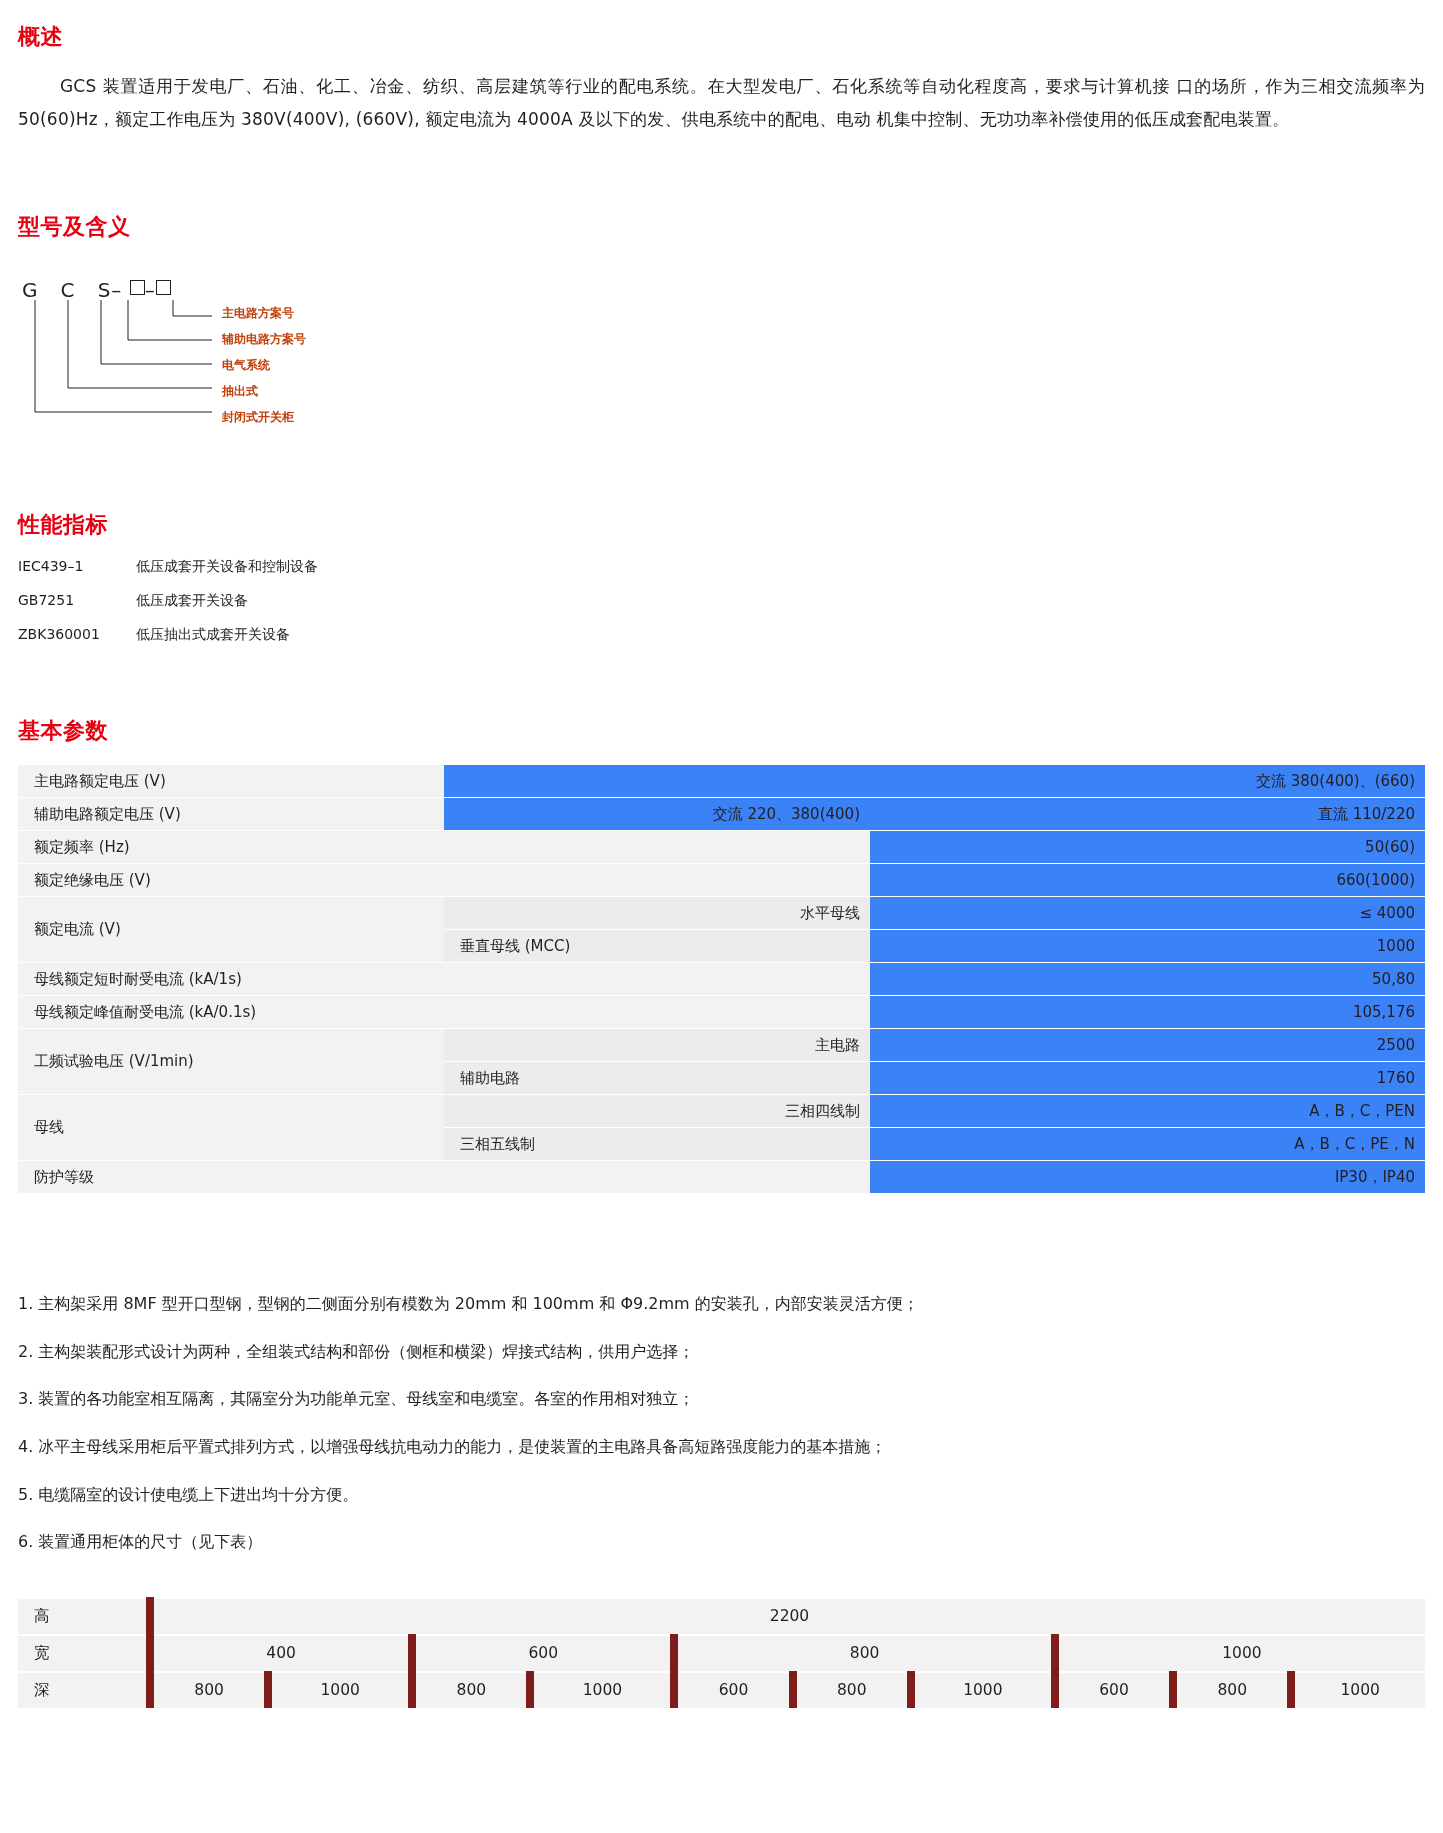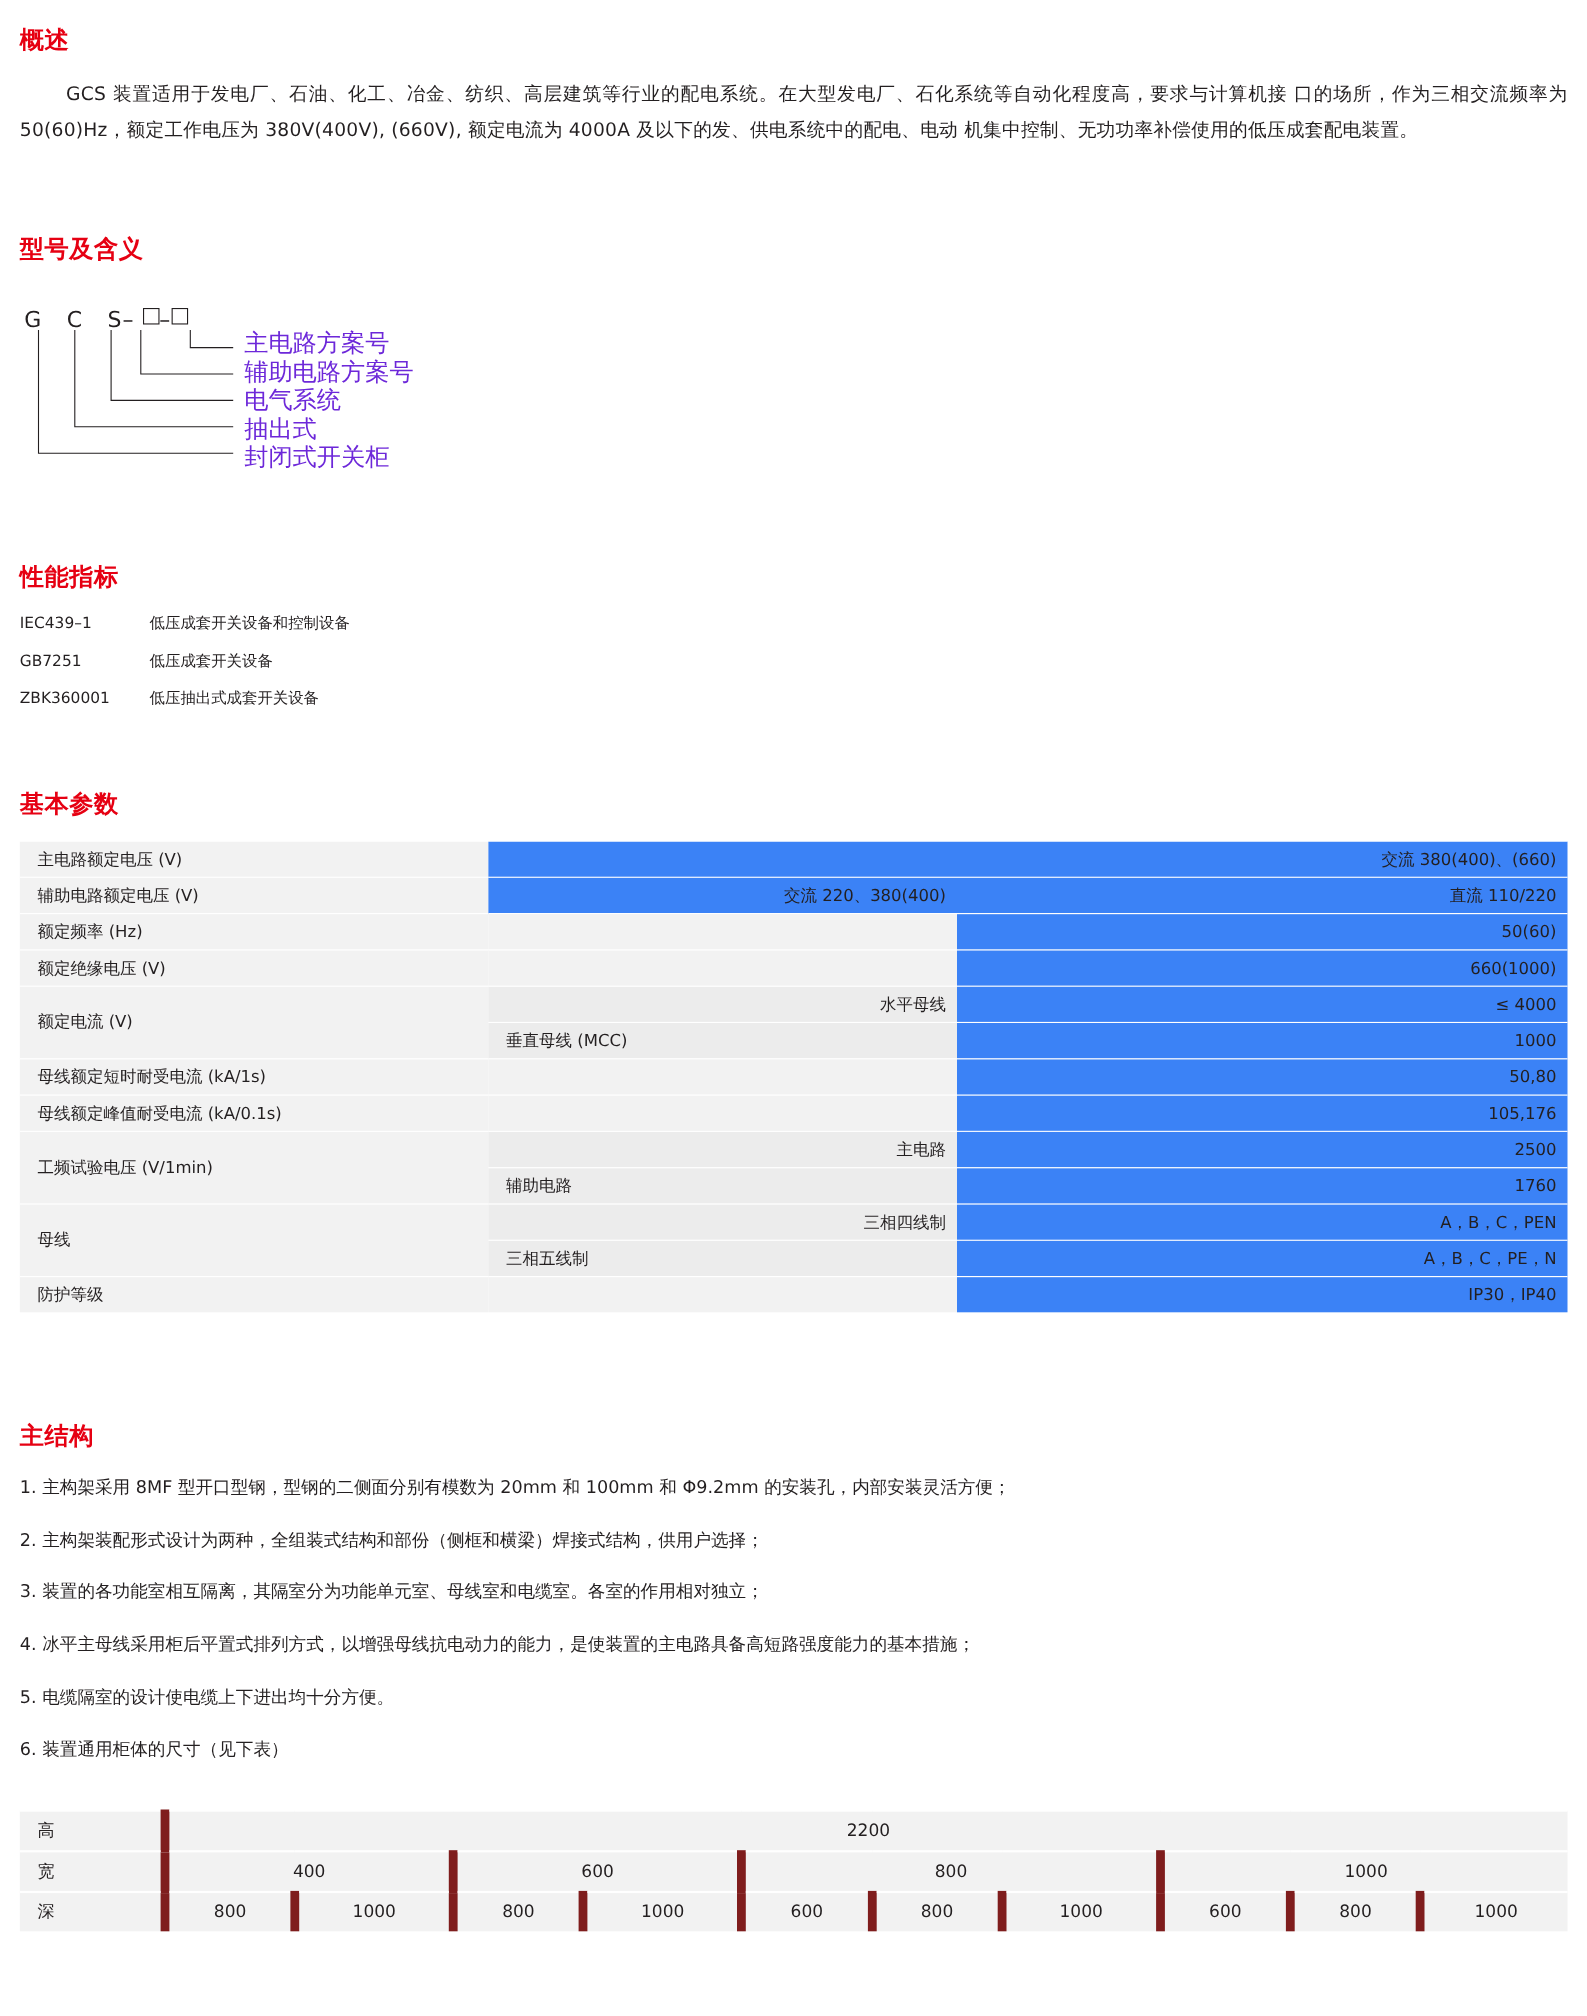--- a/index.html
+++ b/index.html
@@ -64,24 +64,25 @@
     border: 1px solid #231f20;
     vertical-align: 2px;
   }
   .model-lines { position: absolute; top: 0; left: 0; }
   .model-labels {
     position: absolute;
     left: 200px;
     top: 22px;
   }
   .model-labels div {
-    font-size: 22px;
+    font-size: 12px;
     height: 26px;
     line-height: 26px;
-    color: #6d28d9;
+    color: #c2410c;
+    font-weight: bold;
   }
 
   
   .std-lead {
     font-size: 17px;
     margin: 0 0 22px 0;
     color: #231f20;
   }
   .std-row {
     font-size: 14px;
@@ -279,21 +280,20 @@
           <td class="blank"></td>
           <td class="val">IP30，IP40</td>
         </tr>
       </tbody>
     </table>
   </div>
 
   <div class="spacer-md"></div>
 
   <div class="sec">
-    <h2 class="section-title">主结构</h2>
     <div class="struct-item">1. 主构架采用 8MF 型开口型钢，型钢的二侧面分别有模数为 20mm 和 100mm 和 Φ9.2mm 的安装孔，内部安装灵活方便；</div>
     <div class="struct-item">2. 主构架装配形式设计为两种，全组装式结构和部份（侧框和横梁）焊接式结构，供用户选择；</div>
     <div class="struct-item">3. 装置的各功能室相互隔离，其隔室分为功能单元室、母线室和电缆室。各室的作用相对独立；</div>
     <div class="struct-item">4. 冰平主母线采用柜后平置式排列方式，以增强母线抗电动力的能力，是使装置的主电路具备高短路强度能力的基本措施；</div>
     <div class="struct-item">5. 电缆隔室的设计使电缆上下进出均十分方便。</div>
     <div class="struct-item">6. 装置通用柜体的尺寸（见下表）</div>
   </div>
 
   <table class="sizes">
     <tbody>

